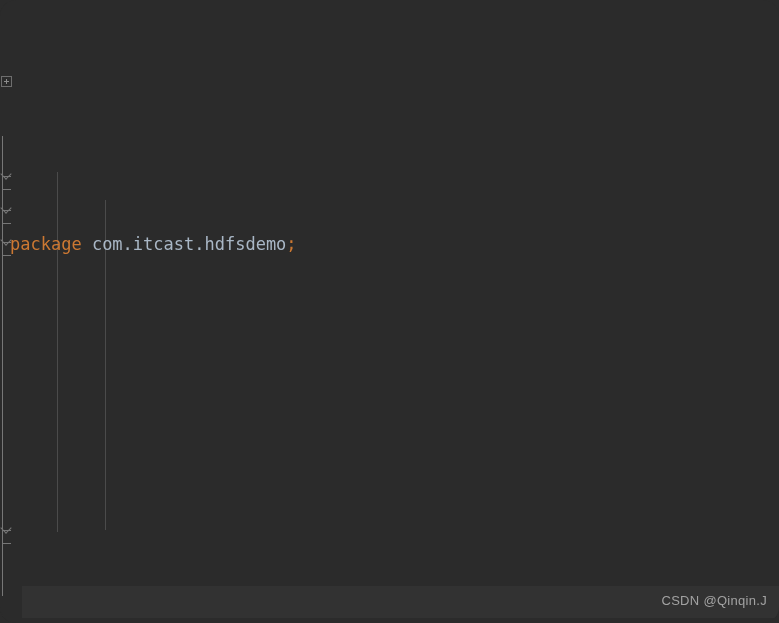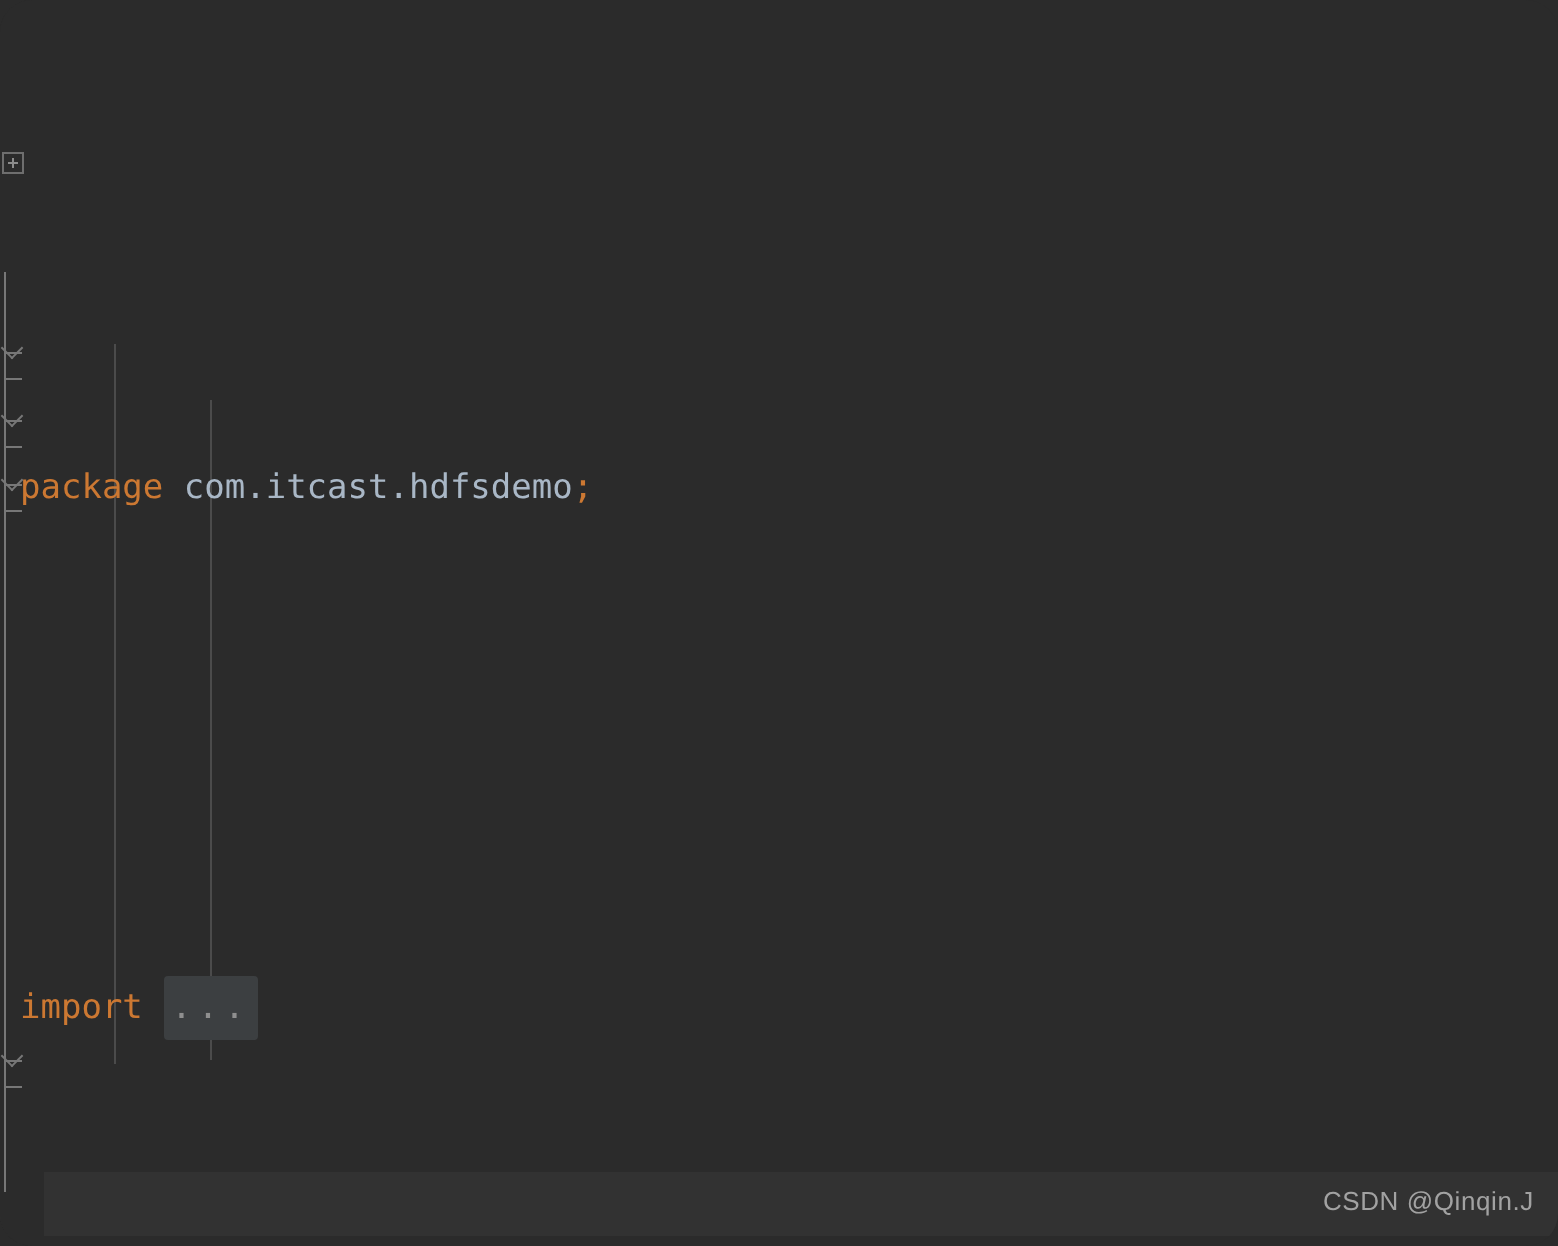--- a/index.html
+++ b/index.html
@@ -179,21 +179,20 @@
   <div class="code">
 
     
     <div class="indent-guide" style="left:57px;top:172px;height:360px;"></div>
     <div class="indent-guide" style="left:105px;top:200px;height:330px;"></div>
 
     <div class="line"><span class="kw">package</span><span class="id"> com.itcast.hdfsdemo</span><span class="semi">;</span></div>
 
     <div class="line"></div>
 
-    <div class="line"><span class="kw">import</span><span class="id"> </span><span class="fold-placeholder">...</span></div>
 
     <div class="line"></div>
 
     
 
     
 
     
 
     

